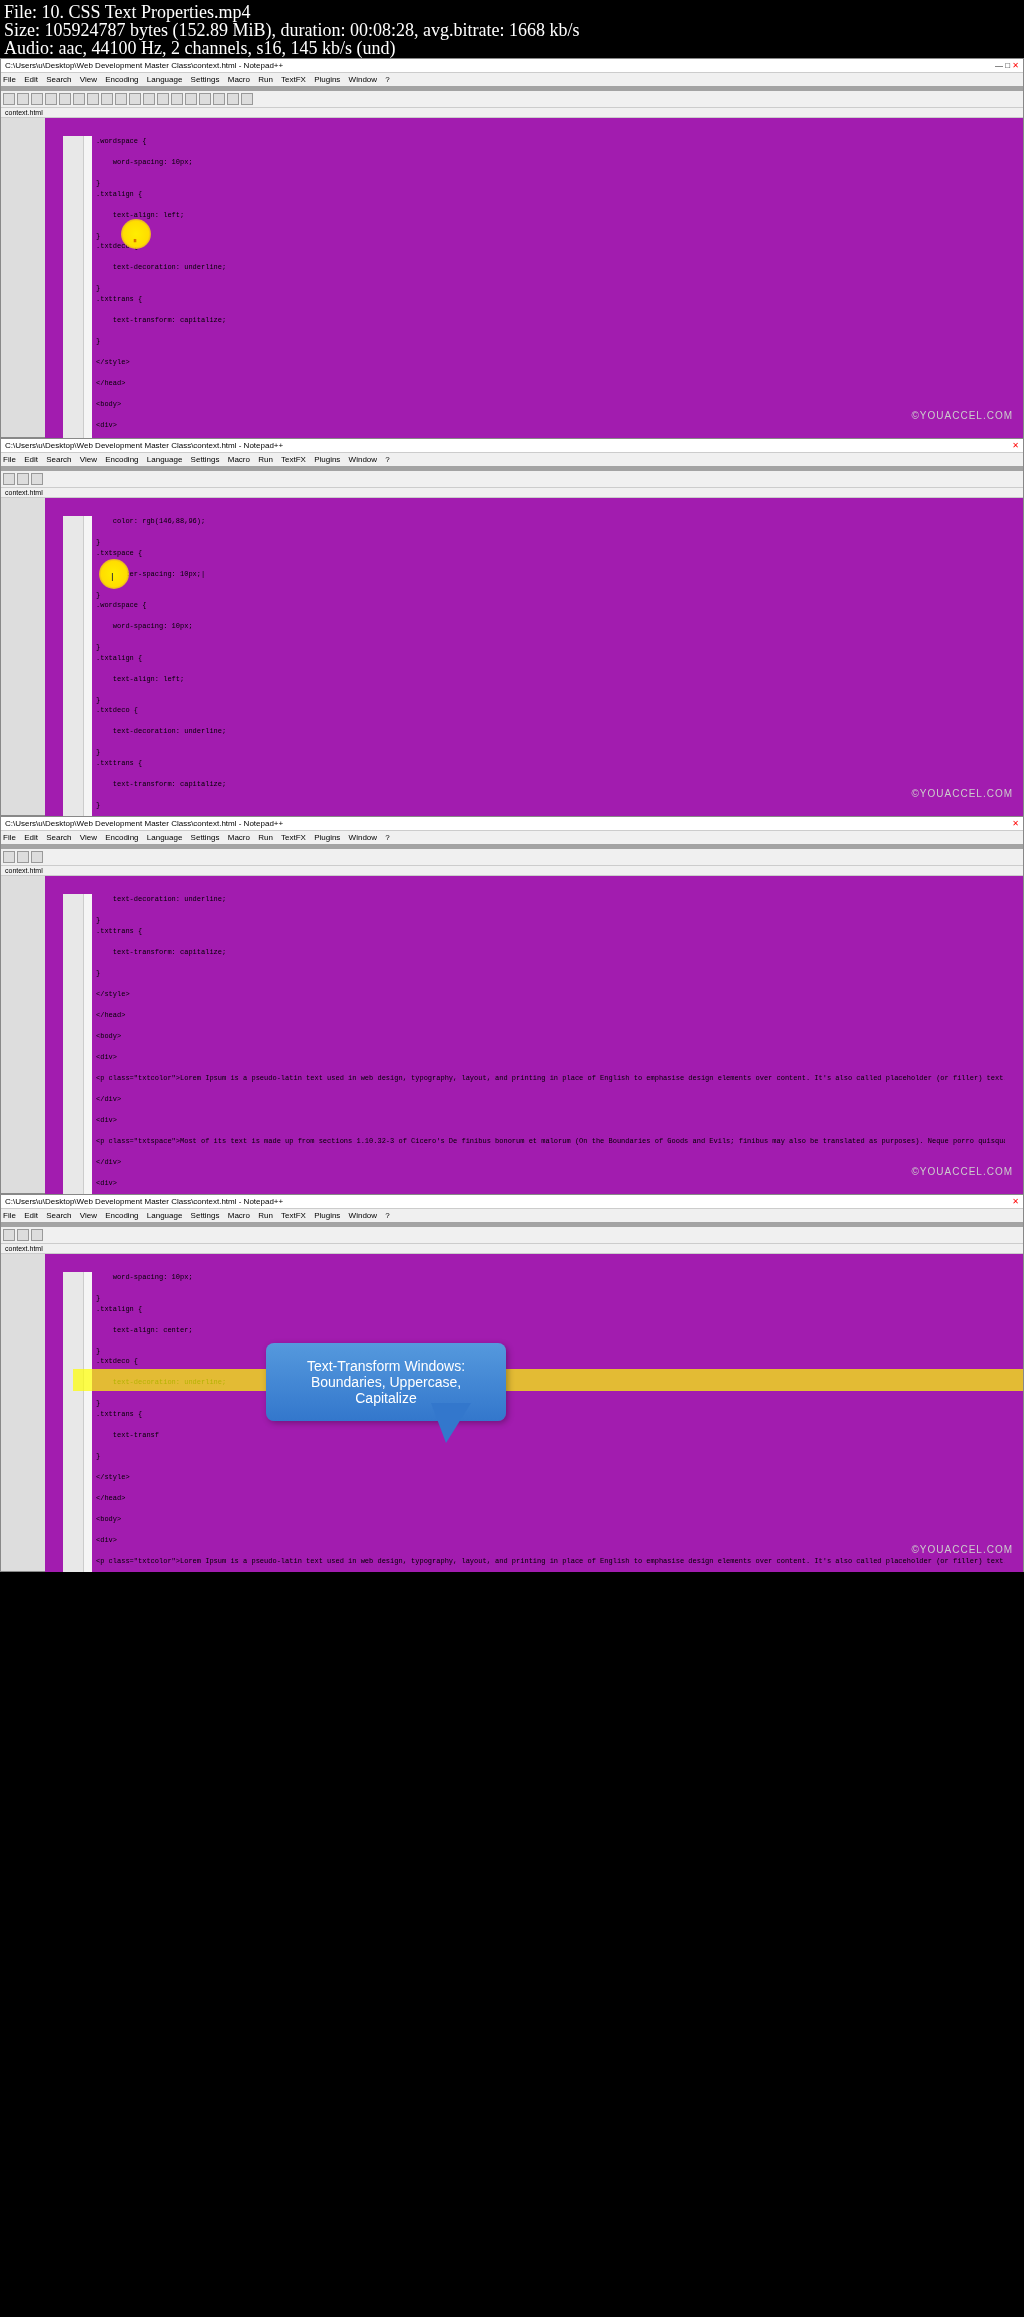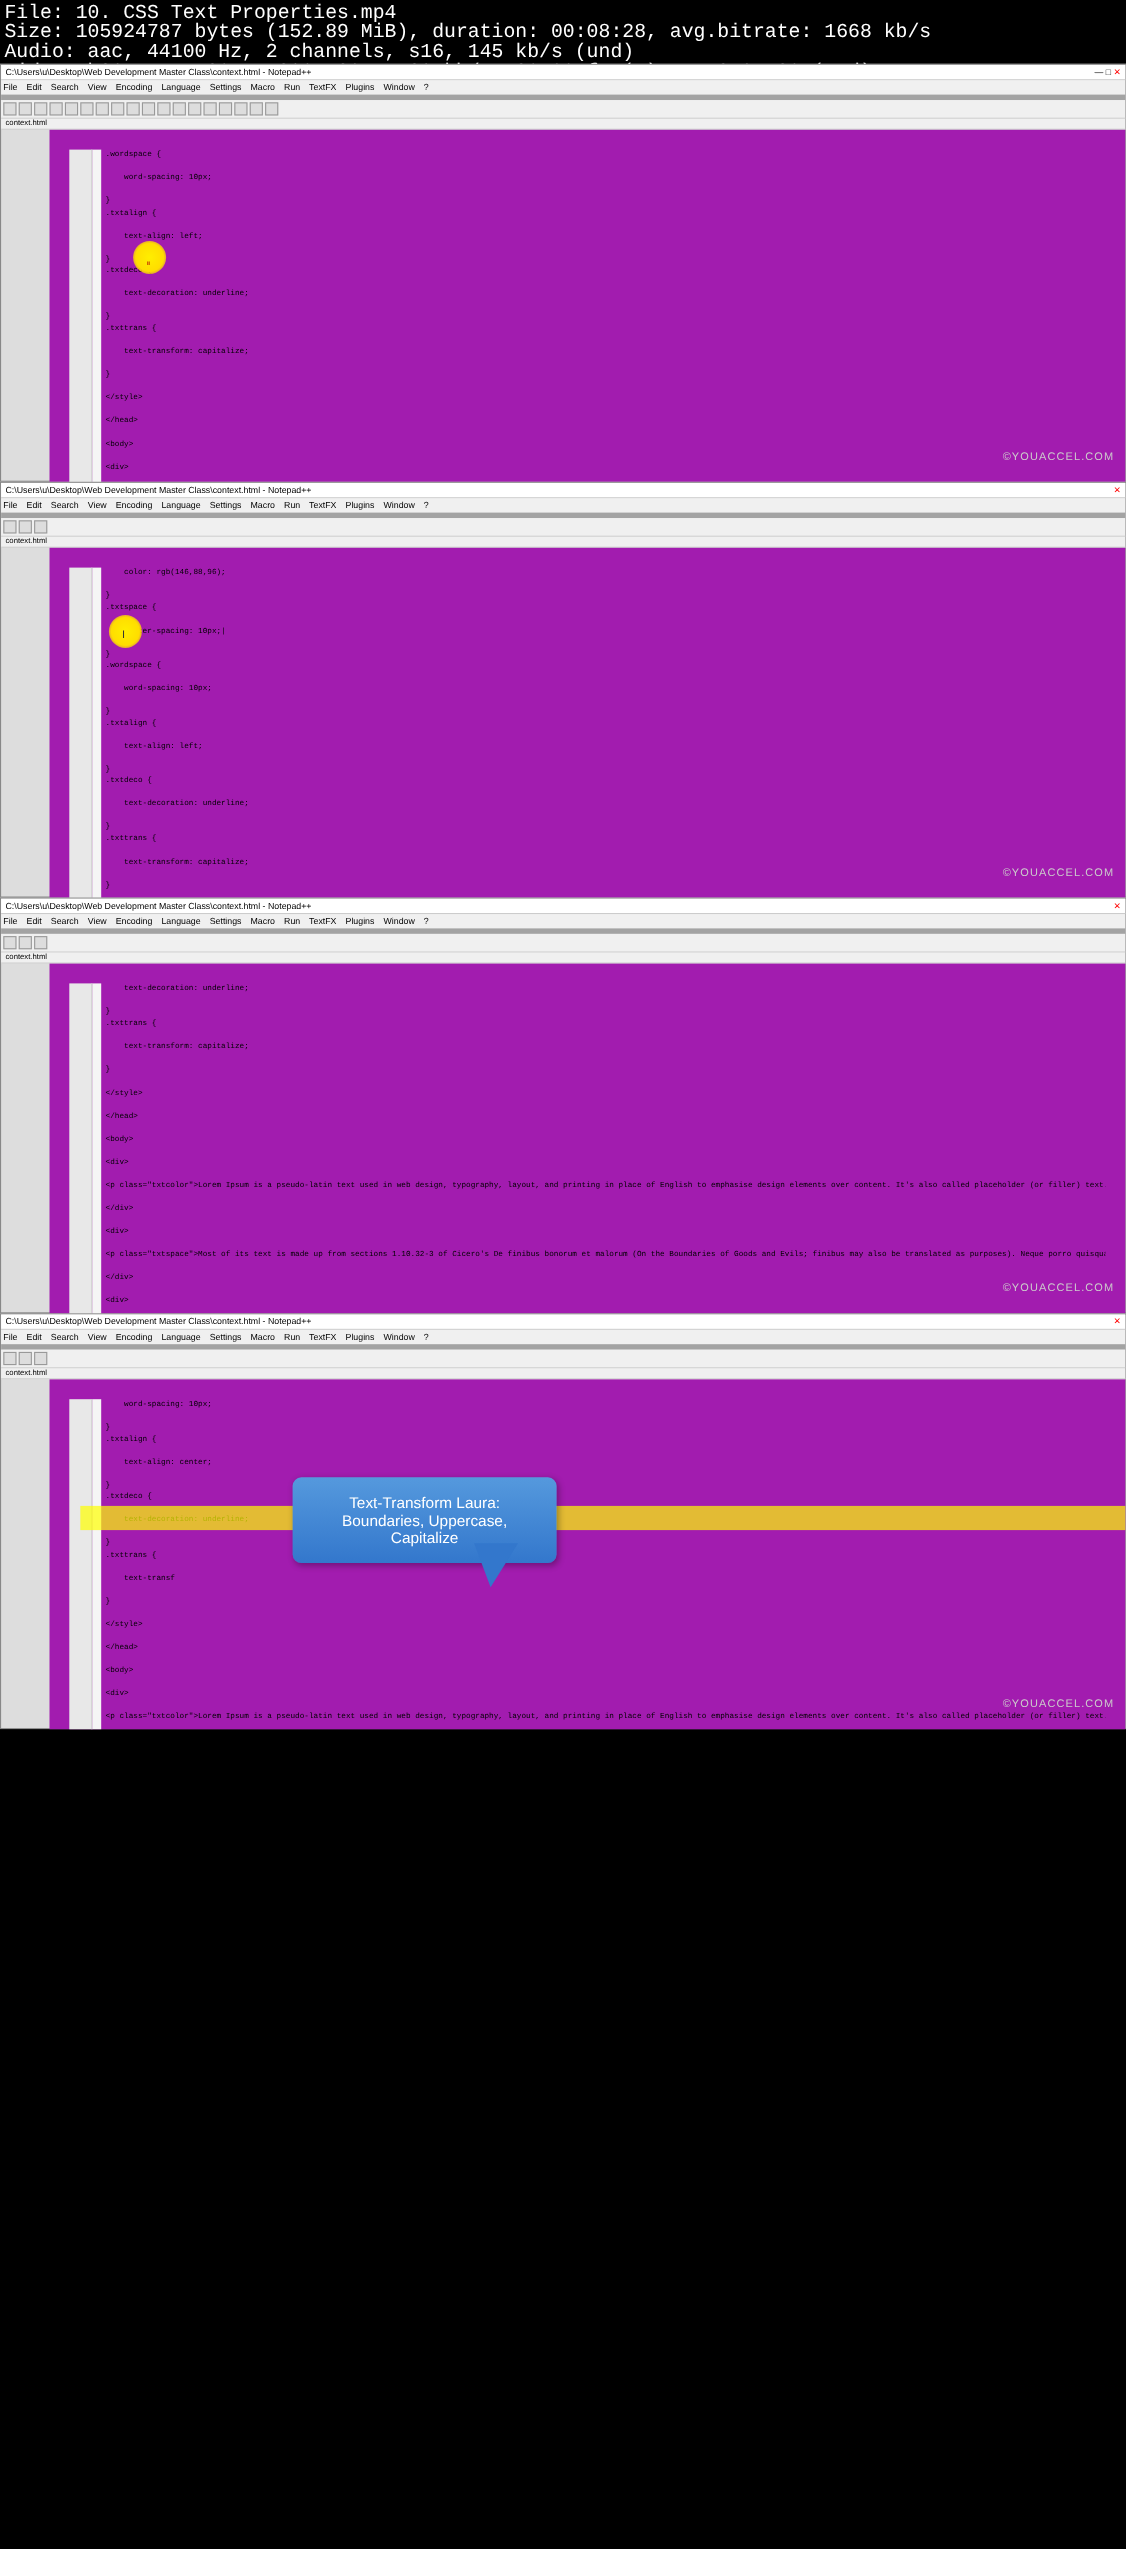--- a/index.html
+++ b/index.html
@@ -4,21 +4,21 @@
 <style>
   body {
     margin: 0;
     padding: 0;
     font-family: Arial, sans-serif;
     background: #000;
     width: 1024px;
   }
   .overlay-text {
     color: #fff;
-    font-family: Liberation Mono, monospace;
+    font-family: Liberation Serif, serif;
     font-size: 18px;
     padding: 2px 4px;
     line-height: 1.2;
     position: absolute;
     text-shadow: 1px 1px 2px #000;
   }
   .editor-window {
     background: #ddd;
     width: 1024px;
     position: relative;
@@ -500,21 +500,21 @@
 &lt;p class="wordspace"&gt;But I must explain to you how all this mistaken idea of denouncing pleasure and praising pain was born and I will give you a complete account of the system, and expound the actual teachings of the great explorer of the truth, the master-builder of human happiness. No one rejects, dislikes, or avoids pleasure itself, because it is pleasure, but because those who do not know how to pursue pleasure rationally encounter consequences that are extremely painful. Nor again is there anyone who loves or pursues or desires to obtain pain of itself, because it is pain, but occasionally circumstances occur in which toil and pain can procure him some great pleasure. To take a trivial example, which of us ever undertakes laborious physical exercise, except to obtain some advantage from it? But who has any right to find fault with a man who chooses to enjoy a pleasure that has no annoying consequences, or one who avoids a pain that produces no resultant pleasure?&lt;/p&gt;
 
 &lt;/div&gt;
 
 &lt;div&gt;
 
 &lt;p class="txtalign"&gt;In 1985 Aldus Corporation launched its first desktop publishing program Aldus PageMaker for Apple Macintosh computers, released in 1987 for PCs running Windows 1.0. Both contained the variant lorem ipsum most common today. Laura Perry, then art director with Aldus, modified prior versions of Lorem Ipsum text from typographical specimens; in the 1960s and 1970s it appeared often in lettering catalogs by Letraset. Anecdotal evidence has it that Letraset used Lorem ipsum already from 1970 onwards, eg. for grids (page layouts) for ad agencies. Many early desktop publishing programs, eg. Adobe PageMaker, used it to create templates.&lt;/p&gt;</div>
     <div style="position:absolute; top:115px; left:28px; right:0; height:22px; background:#ffff00; opacity:0.7"></div>
   </div>
   <div class="callout" style="top:148px;left:265px;width:200px">
-    <div>Text-Transform Laura:</div>
+    <div>Text-Transform Windows:</div>
     <div>Boundaries, Uppercase, Capitalize</div>
   </div>
   <div class="callout-tail" style="top:208px;left:430px"></div>
   <div class="watermark">©YOUACCEL.COM</div>
   <div class="statusbar">
     <span>Hyper Text Markup Language file</span>
     <div class="status-right">
       <span>length : 7420   lines : 119</span>
       <span>Ln : 52   Col : 29   Sel : 0|0</span>
       <span>Dos\Windows</span>

